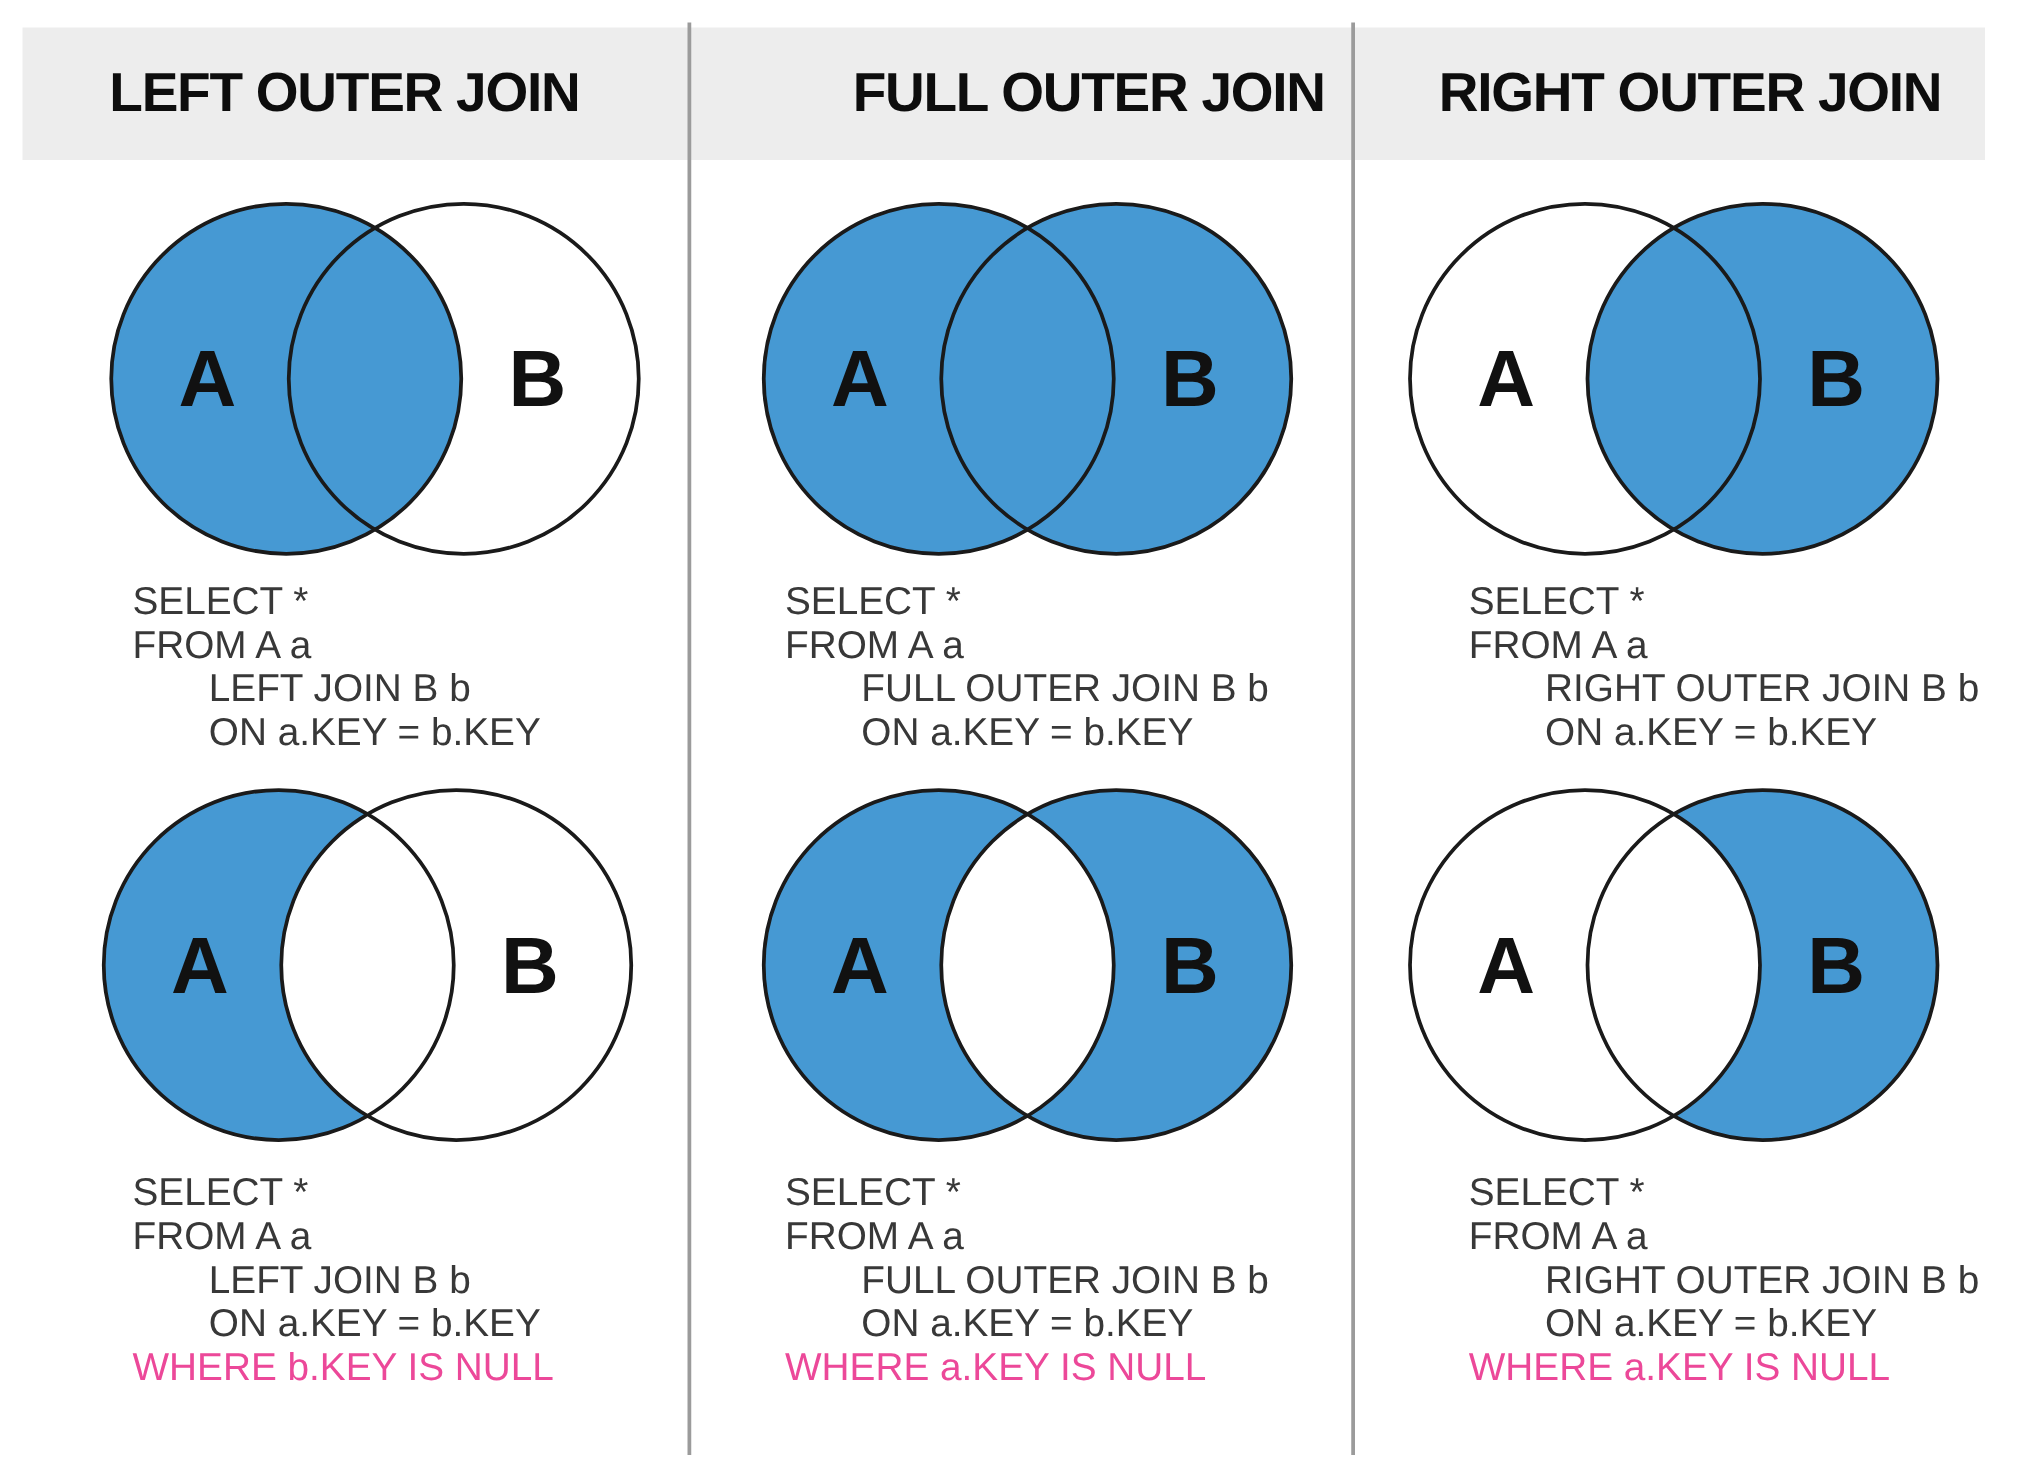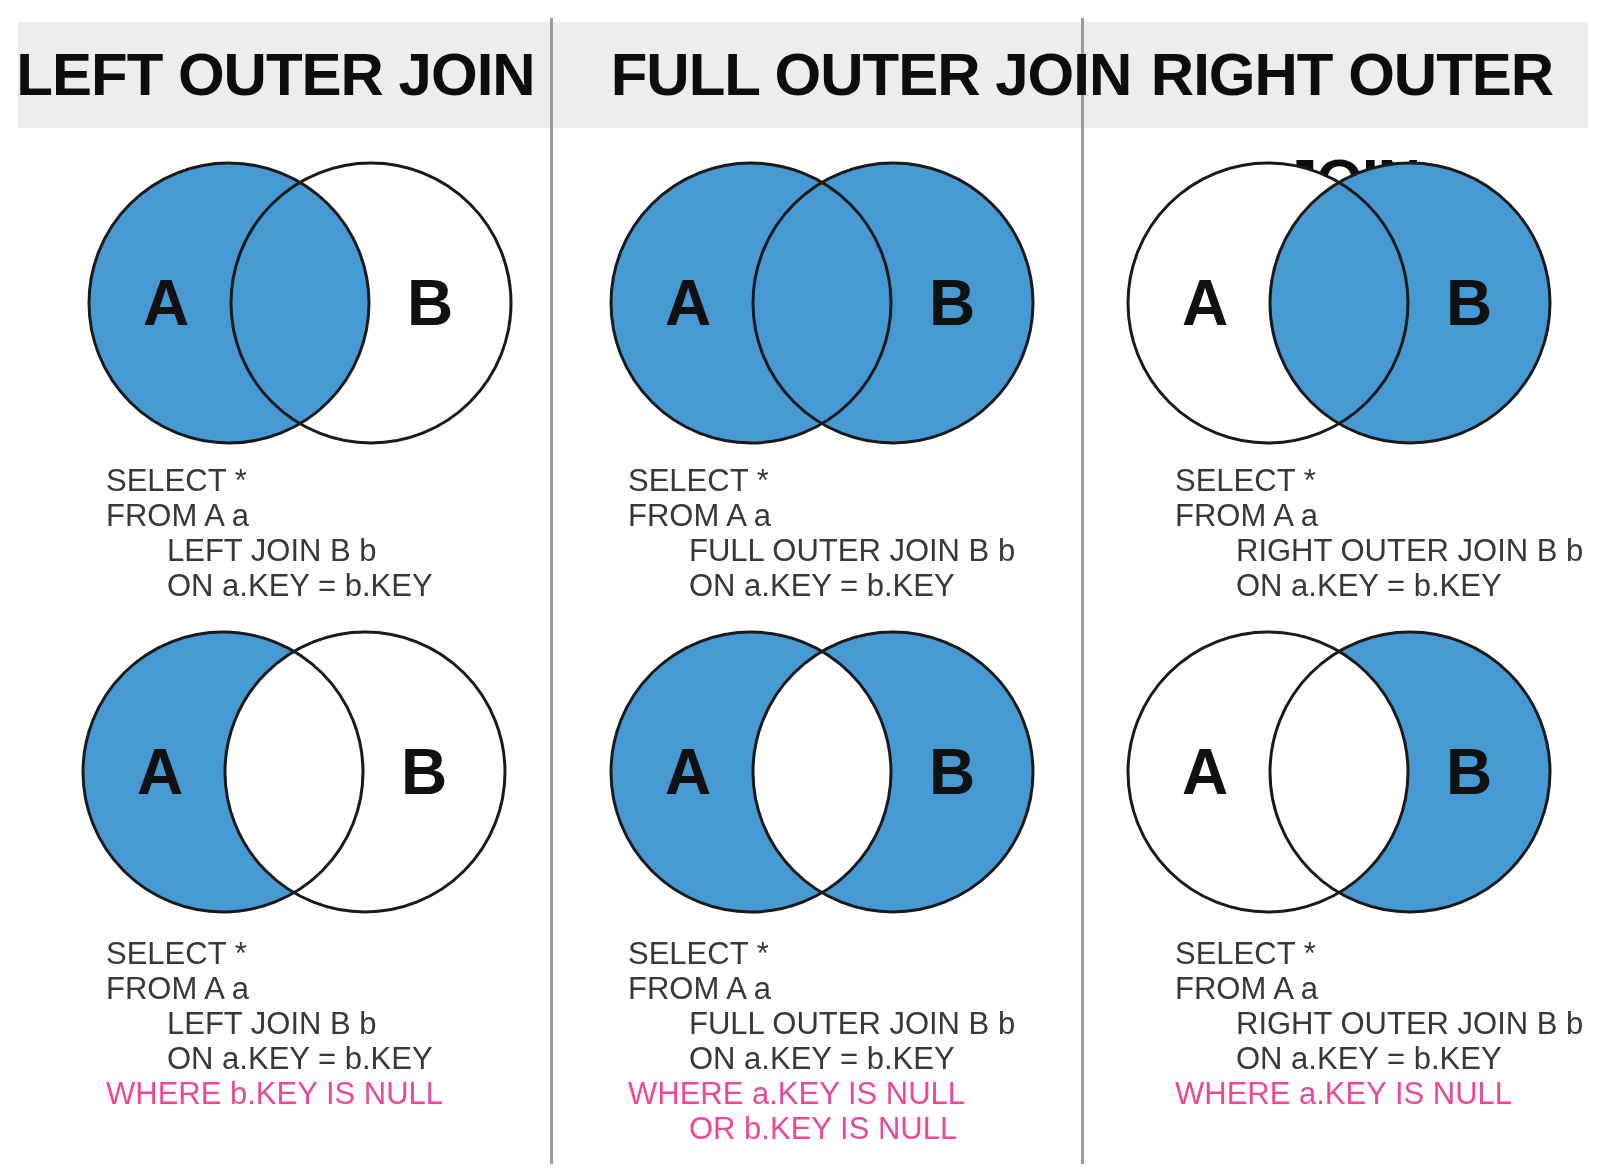--- a/index.html
+++ b/index.html
@@ -3,21 +3,21 @@
 <meta charset="utf-8">
 <style>
   html,body{margin:0;padding:0;background:#fff;}
   .page{position:relative;width:1620px;height:1170px;background:#fff;overflow:hidden;
         font-family:"Liberation Sans",sans-serif;}
   .header-band{position:absolute;left:18px;top:22px;width:1570px;height:106px;background:#EDEDED;}
   .divider{position:absolute;top:18px;width:3px;height:1146px;background:#9B9B9B;}
   .divider.d1{left:550px;}
   .divider.d2{left:1081px;}
   .col-title{position:absolute;top:22px;height:106px;line-height:106px;text-align:center;
-             font-size:60px;font-weight:bold;letter-spacing:-1px;color:#0D0D0D;}
+             font-size:44px;font-weight:bold;letter-spacing:-1px;color:#0D0D0D;}
   .col-title.t0{left:0px;width:551px;}
   .col-title.t1{left:553px;width:636px;border-radius:10px;}
   .col-title.t2{left:1084px;width:536px;}
   .venn{position:absolute;width:498px;height:300px;}
   .venn .outline{fill:none;stroke:#1A1A1A;stroke-width:3px;}
   .venn .venn-label{font-family:"Liberation Sans",sans-serif;font-size:64px;font-weight:bold;
                     fill:#111;text-anchor:middle;dominant-baseline:central;}
   .sql{position:absolute;font-size:31px;line-height:35px;color:#383838;white-space:nowrap;}
   .sql-line.indent{padding-left:61px;}
   .sql-line.red{color:#ec4899;}
@@ -96,21 +96,20 @@
     <text class="venn-label" x="115" y="150">A</text>
     <text class="venn-label" x="379" y="150">B</text>
   </svg>
 
   <div class="sql" style="left:628px;top:936px">
     <div class="sql-line">SELECT *</div>
     <div class="sql-line">FROM A a</div>
     <div class="sql-line indent">FULL OUTER JOIN B b</div>
     <div class="sql-line indent">ON a.KEY = b.KEY</div>
     <div class="sql-line red">WHERE a.KEY IS NULL</div>
-    <div class="sql-line red indent">OR b.KEY IS NULL</div>
   </div>
 
   <svg class="venn" style="left:1090px;top:153px" viewBox="0 0 498 300">
     <circle class="region-a" cx="178" cy="150" r="140" fill="#FFFFFF"></circle>
     <circle class="region-b" cx="320" cy="150" r="140" fill="#4699D3"></circle>
     <path class="region-lens" d="M 249 29.34 A 140 140 0 0 1 249 270.66 A 140 140 0 0 1 249 29.34 Z" fill="#4699D3"></path>
     <circle class="outline" cx="178" cy="150" r="140"></circle>
     <circle class="outline" cx="320" cy="150" r="140"></circle>
     <text class="venn-label" x="115" y="150">A</text>
     <text class="venn-label" x="379" y="150">B</text>

